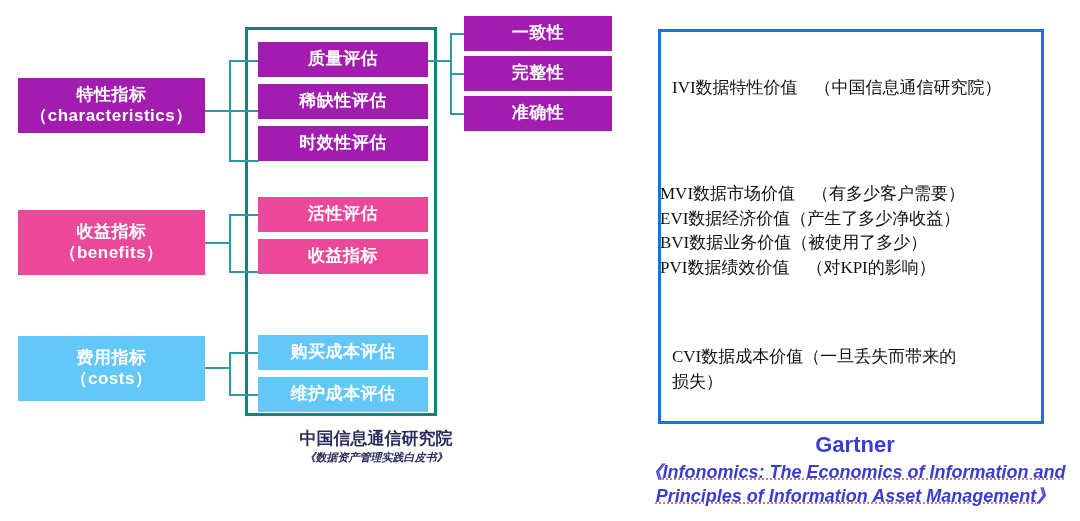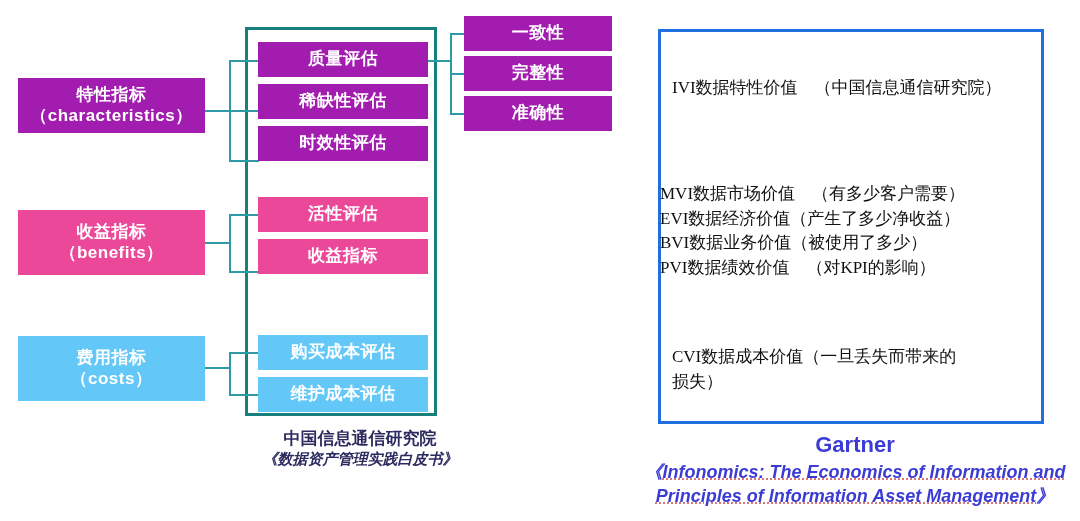--- a/index.html
+++ b/index.html
@@ -77,21 +77,21 @@
     line-height: 1.3;
   }
   .cap-cn-main {
     color: #2b2b5f;
     font-size: 17px;
     font-family: "Liberation Serif", "DejaVu Serif", serif;
     font-weight: bold;
   }
   .cap-cn-sub {
     color: #2b2b5f;
-    font-size: 15px;
+    font-size: 11px;
     font-family: "Liberation Serif", "DejaVu Serif", serif;
     font-style: italic;
     font-weight: bold;
   }
   .cap-g-main {
     color: #3b3bd6;
     font-size: 22px;
     font-weight: bold;
   }
   .cap-g-sub {
@@ -152,21 +152,21 @@
   <div class="node green lvl2" style="left:258px; top:197px; width:170px; height:35px;">活性评估</div>
   <div class="node green lvl2" style="left:258px; top:239px; width:170px; height:35px;">收益指标</div>
 
   <div class="node blue lvl2" style="left:258px; top:335px; width:170px; height:35px;">购买成本评估</div>
   <div class="node blue lvl2" style="left:258px; top:377px; width:170px; height:35px;">维护成本评估</div>
 
   <div class="node purple lvl3" style="left:464px; top:16px; width:148px; height:35px;">一致性</div>
   <div class="node purple lvl3" style="left:464px; top:56px; width:148px; height:35px;">完整性</div>
   <div class="node purple lvl3" style="left:464px; top:96px; width:148px; height:35px;">准确性</div>
 
-  <div class="caption" style="left:180px; top:428px; width:360px;">
+  <div class="caption" style="left:196px; top:428px; width:360px;">
     <div class="cap-cn-main">中国信息通信研究院</div>
     <div class="cap-cn-sub">《数据资产管理实践白皮书》</div>
   </div>
 
   <div class="gartner-box" style="left:658px; top:29px; width:386px; height:395px;"></div>
 
   <div class="gartner-group" style="left:672px; top:76px; width:362px;">IVI数据特性价值　（中国信息通信研究院）</div>
 
   <div class="gartner-group" style="left:660px; top:182px; width:380px;">MVI数据市场价值　（有多少客户需要）
 EVI数据经济价值（产生了多少净收益）

